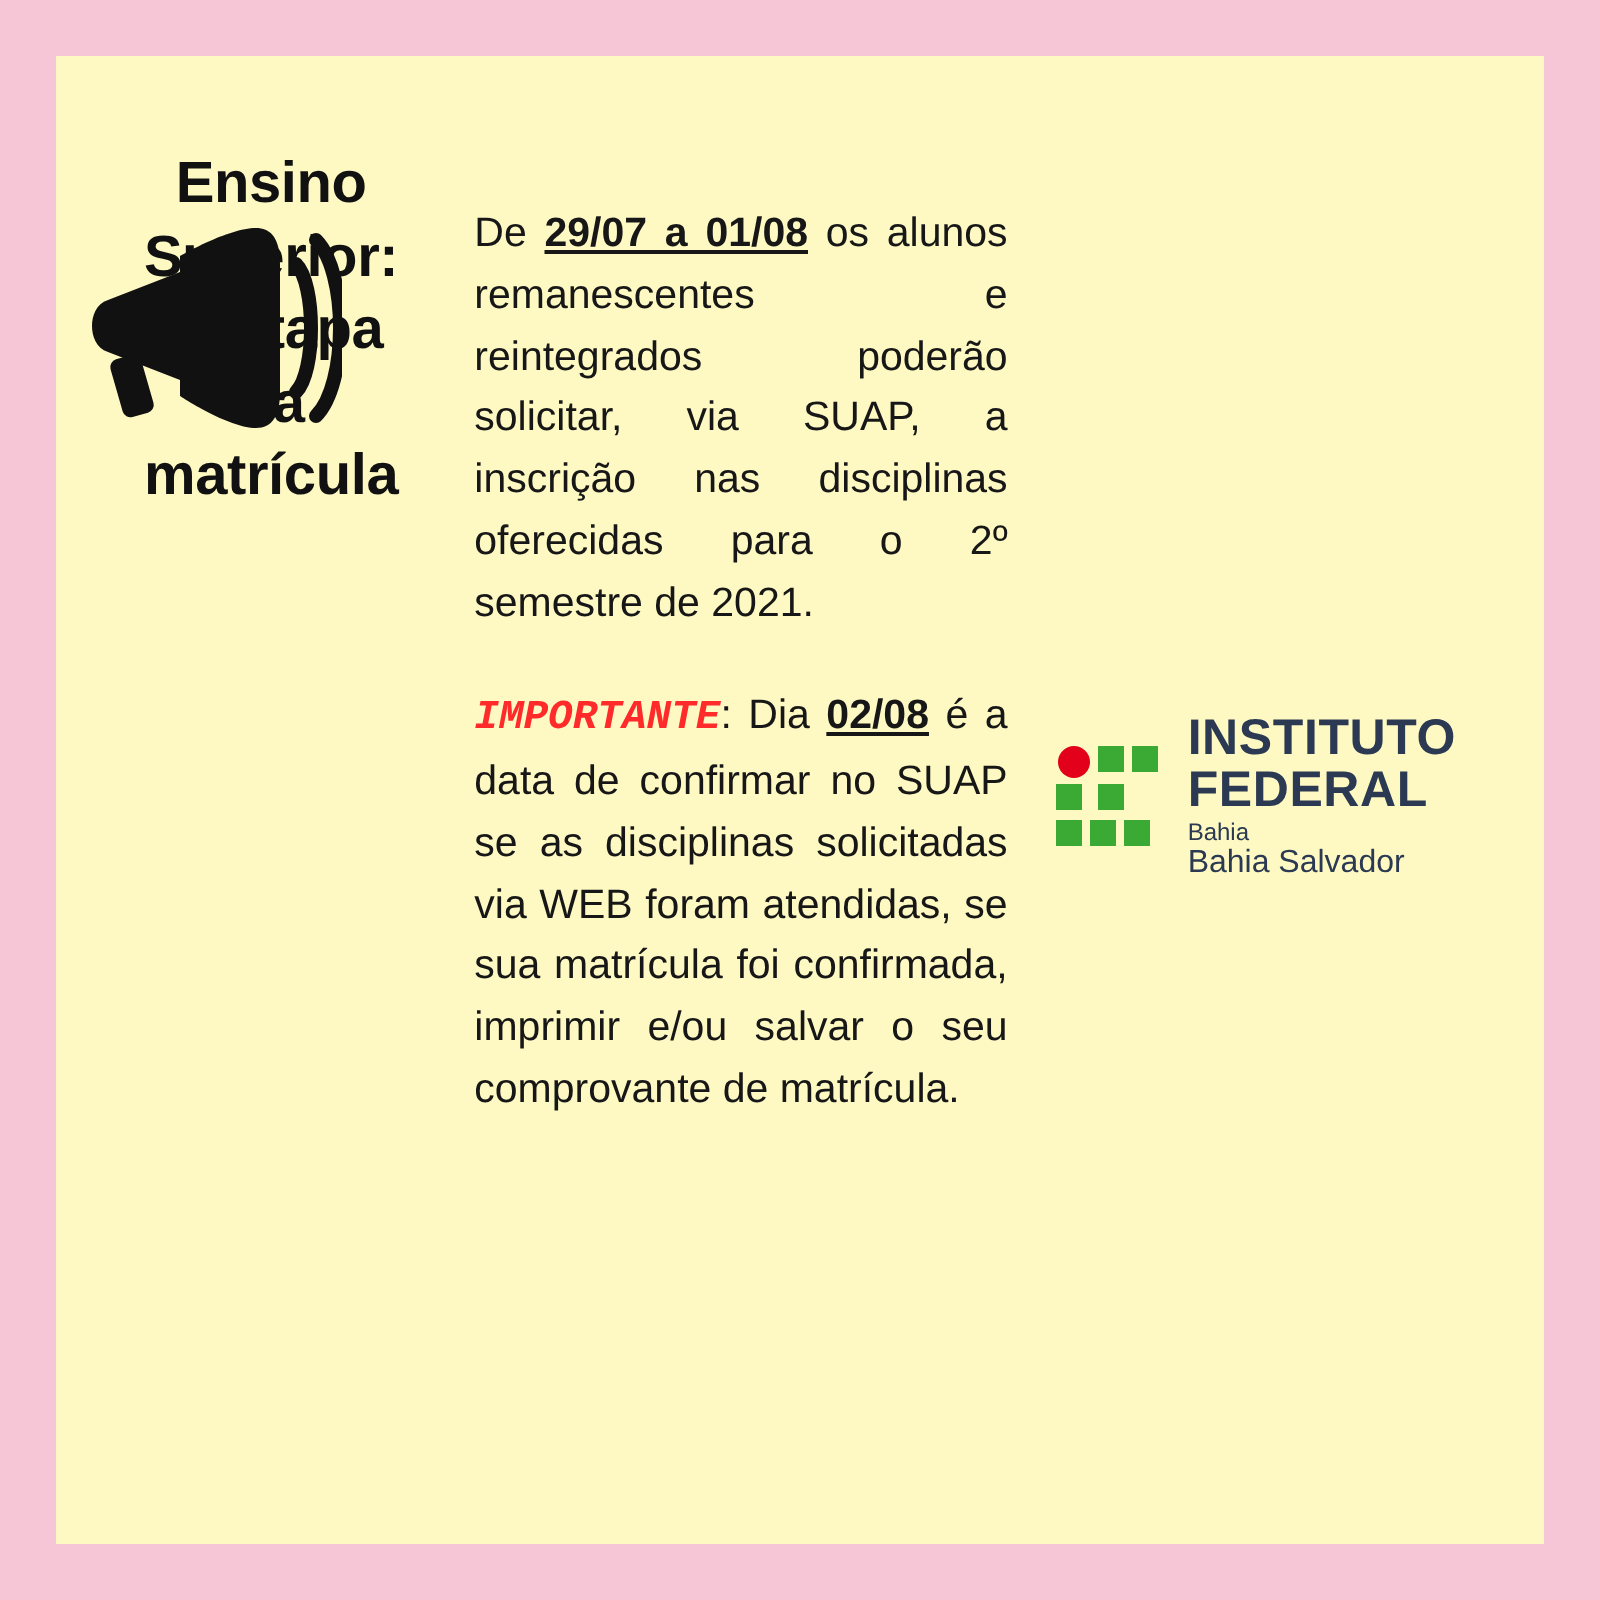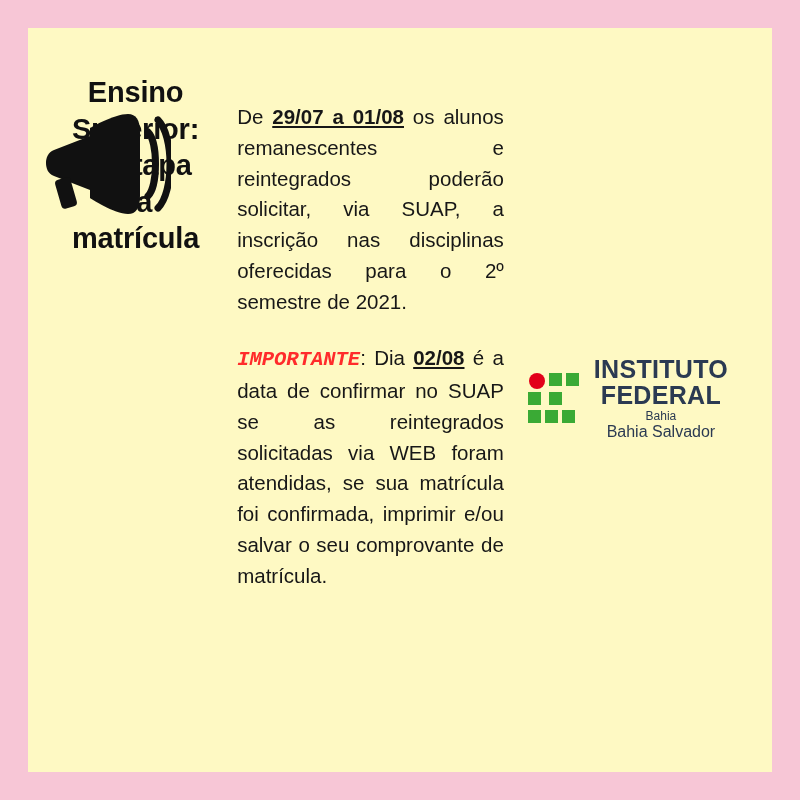--- a/index.html
+++ b/index.html
@@ -76,21 +76,20 @@
     height: 2px;
     background: #1a1a1a;
     margin: 0 6px 18px 6px;
   }
   .footer {
     display: flex;
     align-items: center;
     justify-content: center;
     gap: 14px;
     padding-bottom: 12px;
-    text-align: center;
   }
   .if-mark { width: 54px; height: 54px; flex: 0 0 auto; }
   .if-text {
     display: flex;
     flex-direction: column;
     justify-content: center;
     line-height: 1.05;
   }
   .if-name {
     font-size: 25px;
@@ -132,21 +131,21 @@
     </div>
 
     <div class="body-area">
 
       <p class="para">
         <span>De </span><span class="u-bold">29/07 a 01/08</span><span>  os alunos remanescentes e reintegrados poderão solicitar, via SUAP, a inscrição nas disciplinas oferecidas para o 2º semestre de 2021.</span>
       </p>
 
 
       <p class="para">
-        <span class="important">IMPORTANTE</span><span>: Dia </span><span class="u-bold">02/08</span><span> é a data de confirmar no SUAP se as reintegrados solicitadas via WEB foram atendidas, se sua matrícula foi confirmada, imprimir e/ou salvar o seu comprovante de matrícula.</span>
+        <span class="important">IMPORTANTE</span><span>: Dia </span><span class="u-bold">02/08</span><span> é a data de confirmar no SUAP se as disciplinas solicitadas via WEB foram atendidas, se sua matrícula foi confirmada, imprimir e/ou salvar o seu comprovante de matrícula.</span>
       </p>
 
     </div>
 
     <div class="spacer"></div>
 
     <div class="divider"></div>
 
     <div class="footer">
       <div class="if-mark">

